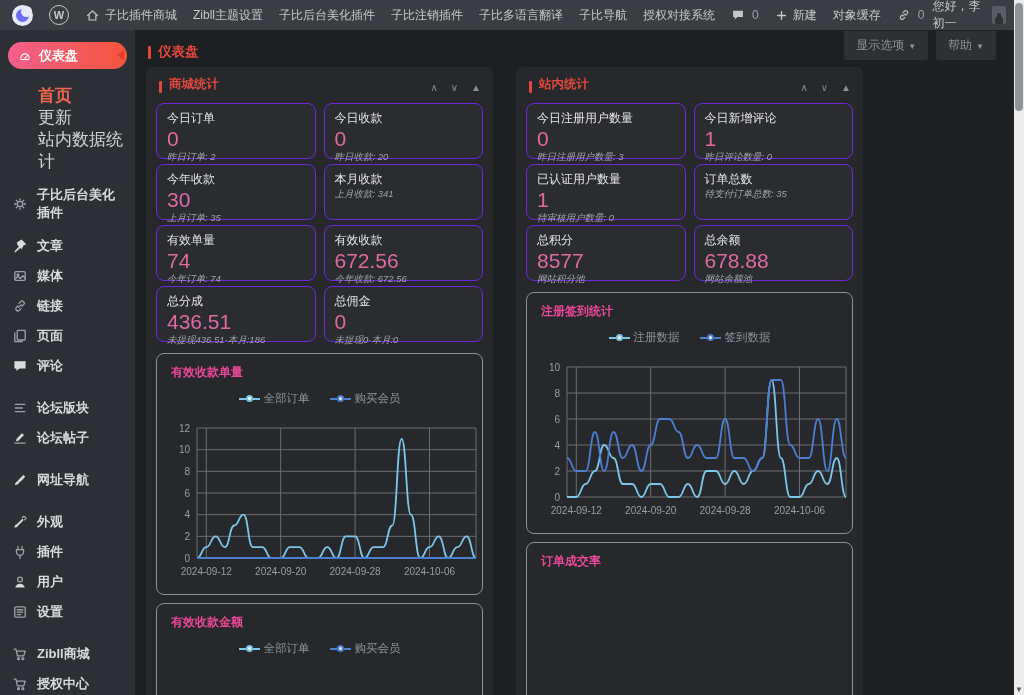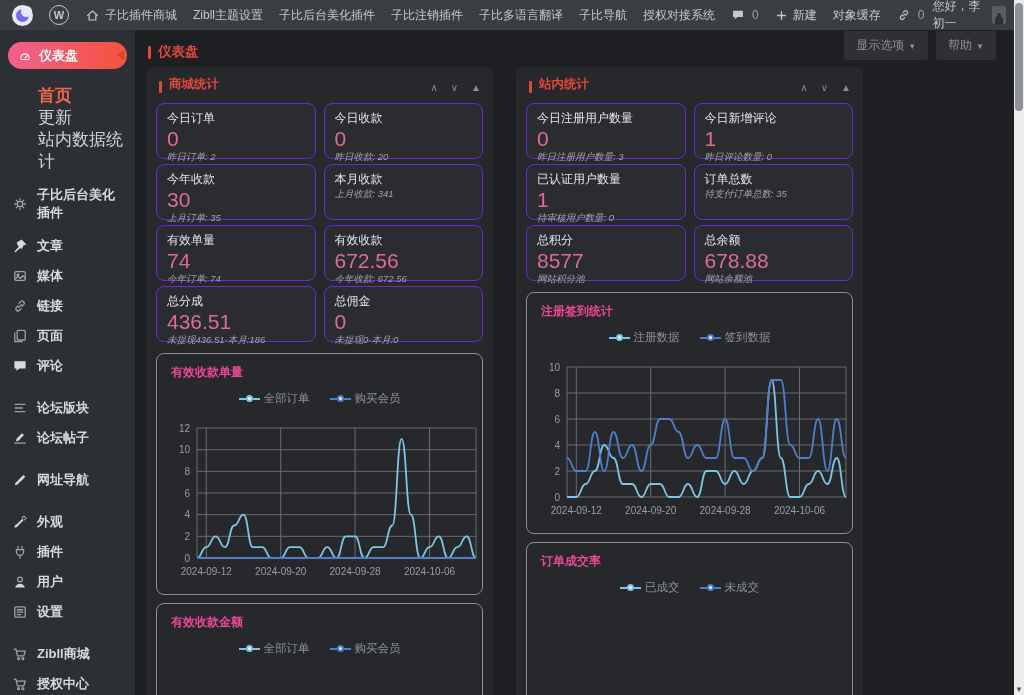--- a/index.html
+++ b/index.html
@@ -553,38 +553,20 @@
                   <text x="196.1" y="159" text-anchor="middle">2024-09-28</text>
                   <text x="270.5" y="159" text-anchor="middle">2024-10-06</text>
                 </g>
     <path d="M38,142C42.65,142 42.65,142 47.3,142C51.95,142 51.95,129 56.6,129C61.25,129 61.25,116 65.9,116C70.55000000000001,116 70.55000000000001,90 75.2,90C79.85,90 79.85,103 84.5,103C89.15,103 89.15,129 93.8,129C98.44999999999999,129 98.44999999999999,129 103.1,129C107.75,129 107.75,142 112.4,142C117.05000000000001,142 117.05000000000001,129 121.7,129C126.35,129 126.35,129 131,129C135.65,129 135.65,142 140.3,142C144.95,142 144.95,142 149.6,142C154.25,142 154.25,129 158.9,129C163.55,129 163.55,142 168.2,142C172.85,142 172.85,116 177.5,116C182.15,116 182.15,116 186.8,116C191.45,116 191.45,129 196.1,129C200.75,129 200.75,116 205.4,116C210.05,116 210.05,129 214.7,129C219.35,129 219.35,116 224,116C228.65,116 228.65,103 233.3,103C237.95,103 237.95,25 242.6,25C247.25,25 247.25,103 251.9,103C256.55,103 256.55,142 261.2,142C265.85,142 265.85,142 270.5,142C275.15,142 275.15,129 279.8,129C284.45000000000005,129 284.45000000000005,116 289.1,116C293.75,116 293.75,129 298.4,129C303.04999999999995,129 303.04999999999995,103 307.7,103C312.35,103 312.35,142 317,142" fill="none" stroke="#7ec6e8" stroke-width="1.8" stroke-linejoin="round"></path>
                 <path d="M38,103C42.65,103 42.65,116 47.3,116C51.95,116 51.95,116 56.6,116C61.25,116 61.25,77 65.9,77C70.55000000000001,77 70.55000000000001,116 75.2,116C79.85,116 79.85,77 84.5,77C89.15,77 89.15,103 93.8,103C98.44999999999999,103 98.44999999999999,90 103.1,90C107.75,90 107.75,116 112.4,116C117.05000000000001,116 117.05000000000001,90 121.7,90C126.35,90 126.35,64 131,64C135.65,64 135.65,64 140.3,64C144.95,64 144.95,77 149.6,77C154.25,77 154.25,103 158.9,103C163.55,103 163.55,90 168.2,90C172.85,90 172.85,103 177.5,103C182.15,103 182.15,103 186.8,103C191.45,103 191.45,64 196.1,64C200.75,64 200.75,103 205.4,103C210.05,103 210.05,103 214.7,103C219.35,103 219.35,116 224,116C228.65,116 228.65,103 233.3,103C237.95,103 237.95,25 242.6,25C247.25,25 247.25,25 251.9,25C256.55,25 256.55,90 261.2,90C265.85,90 265.85,103 270.5,103C275.15,103 275.15,103 279.8,103C284.45000000000005,103 284.45000000000005,64 289.1,64C293.75,64 293.75,116 298.4,116C303.04999999999995,116 303.04999999999995,64 307.7,64C312.35,64 312.35,103 317,103" fill="none" stroke="#4e7ed0" stroke-width="1.8" stroke-linejoin="round"></path>
               </svg></div>
         </div>
 
         <div class="chart-card partial">
           <div class="chart-title">订单成交率</div>
-          <div class="legend">
-            <span class="legend-item">
-                <span class="lm">
-                  <i class="lm-line" style="background: rgb(126, 198, 232);"></i>
-                  <i class="lm-dot" style="border-color: rgb(126, 198, 232);"></i>
-                  <i class="lm-line" style="background: rgb(126, 198, 232);"></i>
-                </span>
-                <span>已成交</span>
-              </span>
-            <span class="legend-item">
-                <span class="lm">
-                  <i class="lm-line" style="background: rgb(78, 126, 208);"></i>
-                  <i class="lm-dot" style="border-color: rgb(78, 126, 208);"></i>
-                  <i class="lm-line" style="background: rgb(78, 126, 208);"></i>
-                </span>
-                <span>未成交</span>
-              </span>
-          </div>
 
         </div>
       </div>
     </div>
   </div>
 
   <div class="scrollbar">
     <div class="scroll-thumb"></div>
     <div class="scroll-arrow">▼</div>
   </div>

